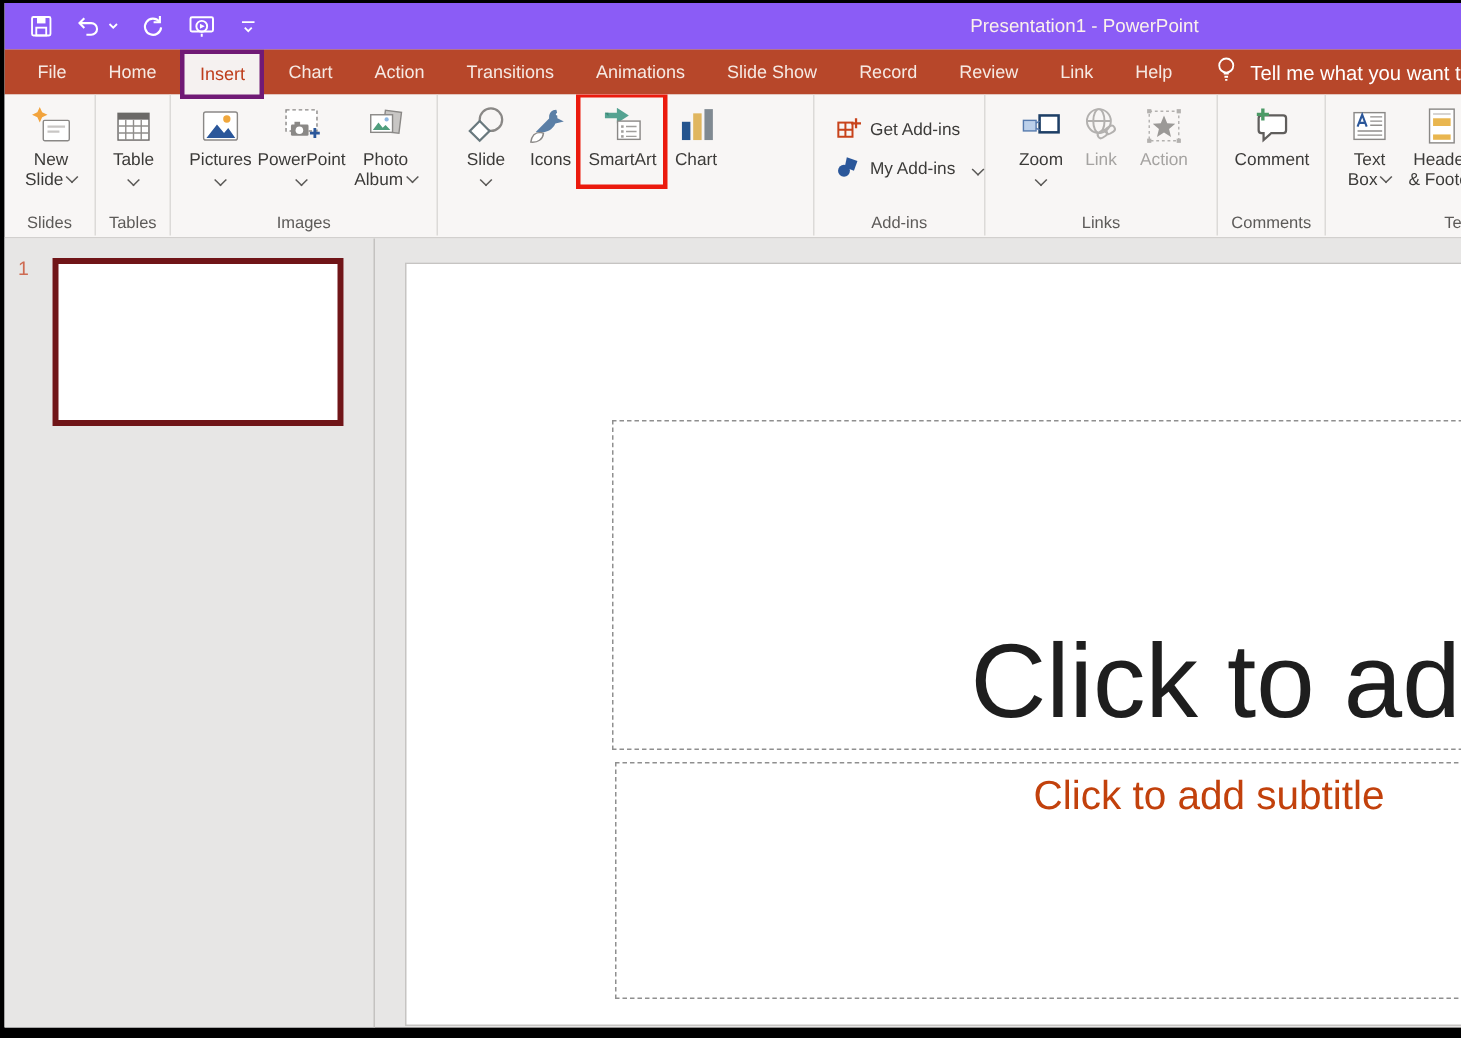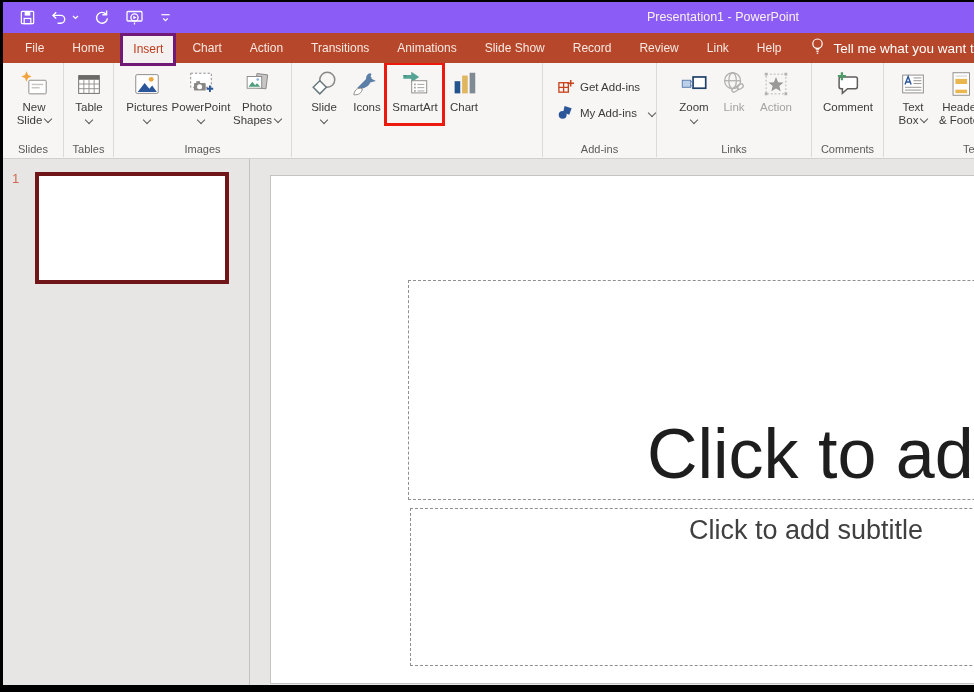--- a/index.html
+++ b/index.html
@@ -44,21 +44,21 @@
   .thumb-panel{position:absolute;left:0;top:0;width:247px;height:526px;background:#E7E6E5;border-right:1px solid #C4C2C0;box-sizing:border-box;}
   .slide-num{position:absolute;left:9px;top:12px;font-size:13px;color:#CE6B52;}
   .thumb{position:absolute;left:32px;top:13px;width:194px;height:112px;background:#FFFFFF;
     border:4px solid #701518;box-sizing:border-box;}
   .editor{position:absolute;left:247px;top:0;right:0;height:526px;overflow:hidden;}
   .canvas{position:absolute;left:20px;top:16px;width:1120px;height:509px;background:#FFFFFF;border:1px solid #C6C4C2;box-sizing:border-box;}
   .ph{position:absolute;border:1px dashed #8F8F8F;box-sizing:border-box;display:flex;justify-content:center;}
   .ph-title{left:137px;top:104px;width:972px;height:220px;align-items:flex-end;}
   .ph-title .ph-text{font-size:70px;font-weight:200;color:#1E1E1E;line-height:1.05;padding-bottom:8px;white-space:nowrap;}
   .ph-subtitle{left:139px;top:332px;width:792px;height:158px;align-items:flex-start;}
-  .ph-subtitle .ph-text{font-size:27px;font-weight:300;color:#404040;padding-top:6px;white-space:nowrap;}
+  .ph-subtitle .ph-text{font-size:27px;font-weight:300;color:#c2410c;padding-top:6px;white-space:nowrap;}
 </style>
 </head>
 <body>
 
 <div class="app">
 
   <div class="titlebar">
     <div class="qat">
       <span>
         <svg width="17" height="17" viewBox="0 0 18 18" fill="none" stroke="#fff" stroke-width="1.3">
@@ -198,21 +198,21 @@
         <div class="rbtn" style="width:54px">
           <span class="iconbox">
             <svg width="30" height="30" viewBox="0 0 32 32">
               <rect x="15" y="5.5" width="11.5" height="15" fill="#C8C6C4" stroke="#8A8886" transform="rotate(7 20.75 13)"></rect>
               <rect x="5.5" y="8" width="15.5" height="12.5" fill="#fff" stroke="#8A8886"></rect>
               <path d="M7 18.8 L11 13.5 L14 17.2 L16 15.2 L19.5 18.8 Z" fill="#4F9E7D"></path>
               <circle cx="16.8" cy="11.3" r="1.5" fill="#8DB7E2"></circle>
             </svg>
           </span>
           <div class="lbl">Photo</div>
-          <div class="lbl"><span>Shapes</span><span class="caret"></span></div>
+          <div class="lbl"><span>Album</span><span class="caret"></span></div>
         </div>
       </div>
       <div class="glabel">Images</div>
     </div>
 
     <div class="rgroup" style="width:251px">
       <div class="rg-body" style="padding-left:8px">
         <div class="rbtn" style="width:48px">
           <span class="iconbox">
             <svg width="30" height="30" viewBox="0 0 32 32">

